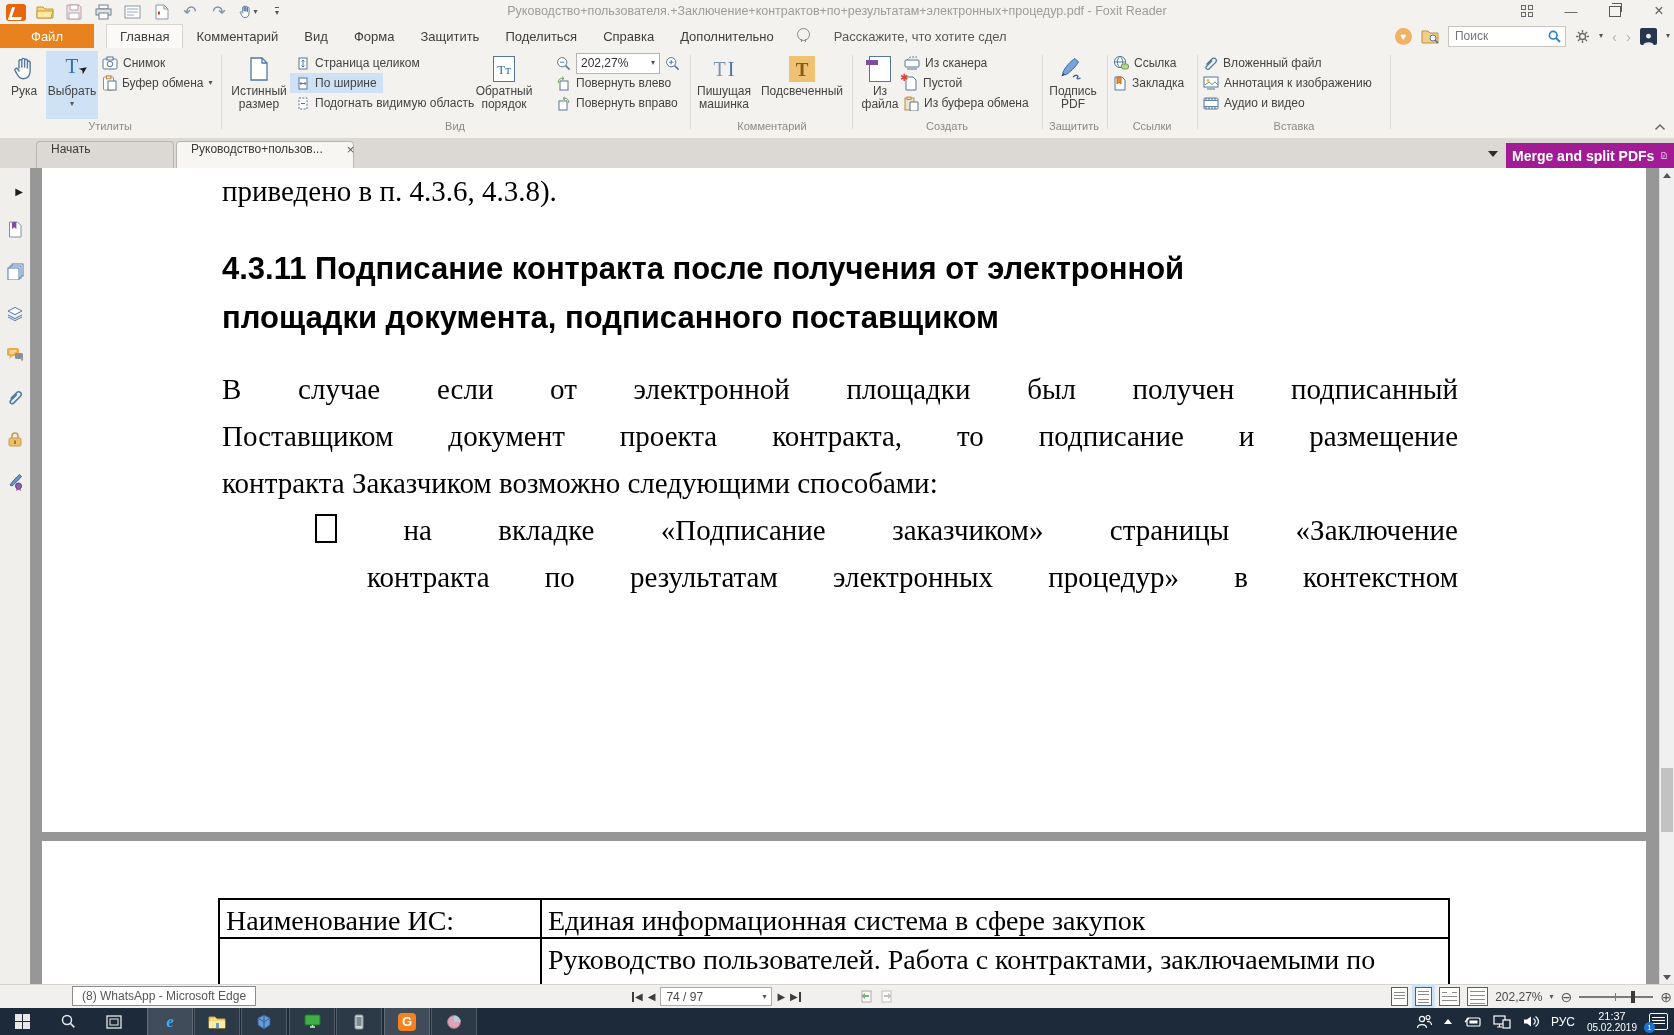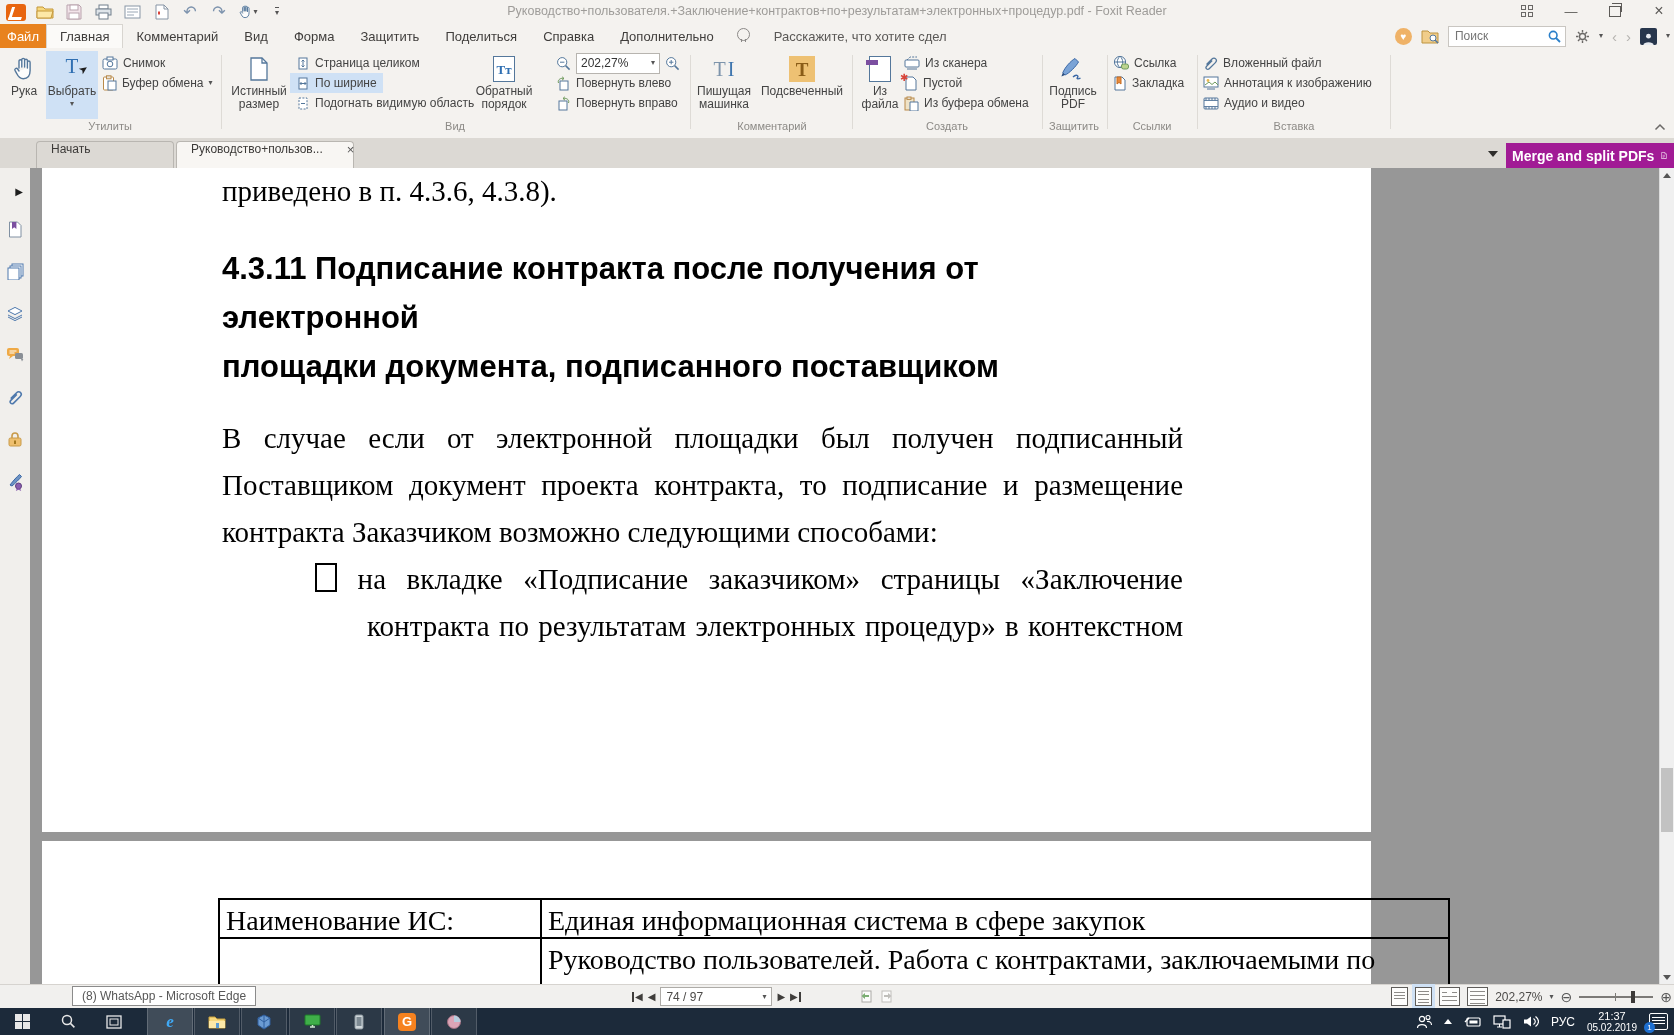--- a/index.html
+++ b/index.html
@@ -21,21 +21,21 @@
   .win-controls{position:absolute;right:4px;top:2px;display:flex;gap:22px;align-items:center;color:#5c5a57;}
   .wc{width:22px;height:18px;display:flex;align-items:center;justify-content:center;font-size:13px;}
   .grid4{display:grid;grid-template-columns:5px 5px;grid-template-rows:5px 5px;gap:2px;}
   .grid4 i{border:1px solid #6a6866;}
   .restore-ic{width:10px;height:9px;border:1px solid #5c5a57;position:relative;}
   .restore-ic::before{content:"";position:absolute;left:2px;top:-4px;width:9px;height:8px;border:1px solid #5c5a57;border-bottom:none;border-left:none;}
 
   
   .menubar{position:absolute;top:24px;left:0;right:0;height:24px;display:flex;align-items:stretch;font-size:13px;color:#3f3d3b;}
   .mtab{display:flex;align-items:center;padding:0 13px;cursor:default;white-space:nowrap;}
-  .mtab-file{background:#e8821e;color:#fff;padding:0 7px;margin-right:0;}
+  .mtab-file{background:#e8821e;color:#fff;padding:0 31px;margin-right:12px;}
   .mtab-active{background:#fbfaf8;border:1px solid #d8d5d0;border-bottom:none;}
   .assistant{display:flex;align-items:center;gap:24px;padding:0 10px;color:#5a5856;}
   .bulb{width:11px;height:11px;border:1.4px solid #8b8987;border-radius:50%;position:relative;margin-top:-3px;}
   .bulb::after{content:"";position:absolute;left:3px;top:10px;width:3px;height:3px;border-left:1.4px solid #8b8987;border-right:1.4px solid #8b8987;}
   .menubar-right{margin-left:auto;display:flex;align-items:center;gap:9px;padding-right:4px;}
   .heart-ic{width:17px;height:17px;border-radius:50%;background:#efb267;color:#fff;font-size:10px;
      display:flex;align-items:center;justify-content:center;}
   .searchbox{width:108px;height:19px;background:#fff;border:1px solid #c9c6c1;display:flex;align-items:center;padding:0 4px;}
   .searchbox input{border:none;outline:none;flex:1;width:70px;font-size:12px;font-family:"Liberation Sans",sans-serif;color:#777;background:transparent;}
   .navchev{font-size:15px;color:#b5b3b0;line-height:1;}
@@ -46,21 +46,21 @@
   .rb-sep{position:absolute;top:7px;height:74px;width:1px;background:#dedbd6;}
   .rb-glabel{position:absolute;top:72px;font-size:11px;color:#8c8a86;text-align:center;}
   .rb-big{position:absolute;top:3px;height:68px;text-align:center;color:#444;line-height:13px;}
   .rb-big .ric{display:flex;justify-content:center;margin:5px 0 3px 0;}
   .rb-big.hl{background:#cfe1f5;}
   .rb-small{position:absolute;height:20px;display:flex;align-items:center;gap:5px;white-space:nowrap;color:#444;}
   .row1{top:5px;} .row2{top:25px;} .row3{top:45px;}
   .hl-box{background:#cfe1f5;padding:0 6px;margin-left:-6px;height:20px;display:flex;align-items:center;gap:5px;}
   .icon-pg{width:20px;height:24px;border:1.4px solid #54779b;background:#fff;position:relative;
      display:flex;align-items:center;justify-content:center;font-family:"Liberation Serif",serif;}
-  .letter-blue{color:#2f6fb2;font-weight:bold;font-size:13px;}
+  .letter-blue{color:#2f6fb2;font-weight:normal;font-size:13px;}
   .hlT{width:26px;height:26px;background:#eec173;color:#8a5c17;font-weight:bold;font-size:19px;
      font-family:"Liberation Serif",serif;display:flex;align-items:center;justify-content:center;}
   .selT{font-family:"Liberation Serif",serif;font-size:21px;color:#2f6fb2;position:relative;line-height:1;}
   .selT .cursor{position:absolute;right:-10px;top:8px;font-size:11px;color:#1d1d1d;transform:rotate(-35deg);}
   .zoombox{width:74px;height:19px;background:#fff;border:1px solid #b7b4af;display:flex;align-items:center;
      padding:0 4px;gap:4px;font-size:12px;color:#333;}
   .rb-collapse{position:absolute;right:8px;top:74px;width:12px;height:10px;}
   .merge-caret{position:absolute;width:0;height:0;border-left:5px solid transparent;border-right:5px solid transparent;border-top:6px solid #2e2d2b;}
 
   
@@ -70,21 +70,21 @@
   .dtab-active{background:#f8f6f3;}
   .merge-btn{position:absolute;left:1506px;top:5px;height:25px;right:0;background:#a11b95;color:#fff;
      display:flex;align-items:center;gap:6px;padding:0 6px;font-size:14px;font-weight:bold;white-space:nowrap;}
 
   
   .sidebar{position:absolute;top:168px;bottom:50px;left:0;width:30px;background:#f1efec;border-right:1px solid #d5d2cd;}
   .sb-ic{position:absolute;left:6px;width:18px;height:18px;display:flex;align-items:center;justify-content:center;}
 
   
   .docarea{position:absolute;top:168px;bottom:50px;left:30px;right:0;background:#979797;overflow:hidden;}
-  .page{position:absolute;left:12px;width:1329px;background:#fff;}
+  .page{position:absolute;left:12px;width:1604px;background:#fff;}
   .page1{top:0;height:664px;}
   .page2{top:673px;height:400px;}
   .doctext{position:absolute;left:180px;right:188px;top:6px;color:#000;}
   .serifline{font-family:"Liberation Serif",serif;font-size:29px;line-height:47px;}
   .jline{text-align:justify;text-align-last:justify;}
   .intro{line-height:34px;margin-bottom:36px;}
   .dheading{font-family:"Liberation Sans",sans-serif;font-weight:bold;font-size:31px;line-height:49px;color:#000;margin-bottom:24px;}
   .cbx{display:inline-block;width:18px;height:25px;border:2px solid #000;vertical-align:-3px;}
   .b1{padding-left:93px;} .b2{padding-left:145px;}
   .p2table{position:absolute;left:176px;top:57px;border-collapse:collapse;table-layout:fixed;width:1232px;

